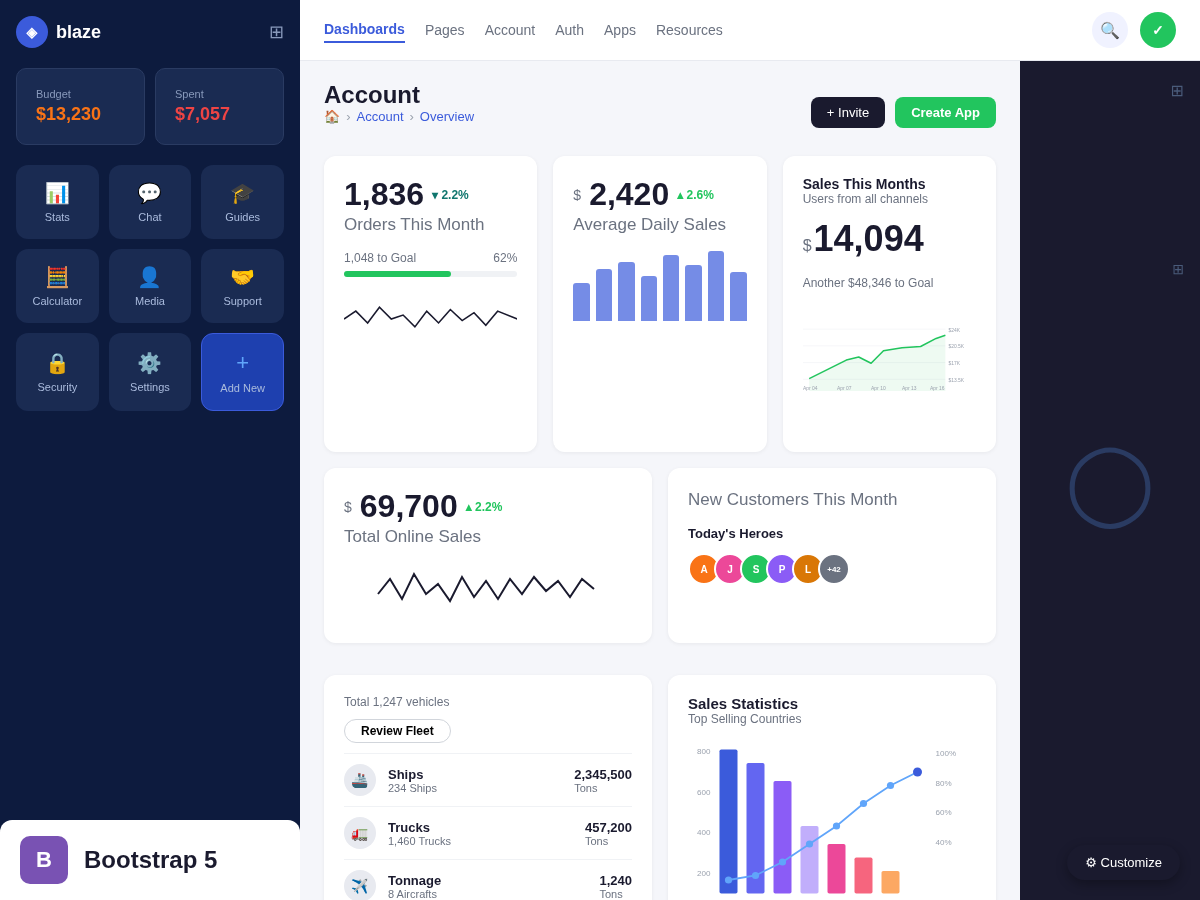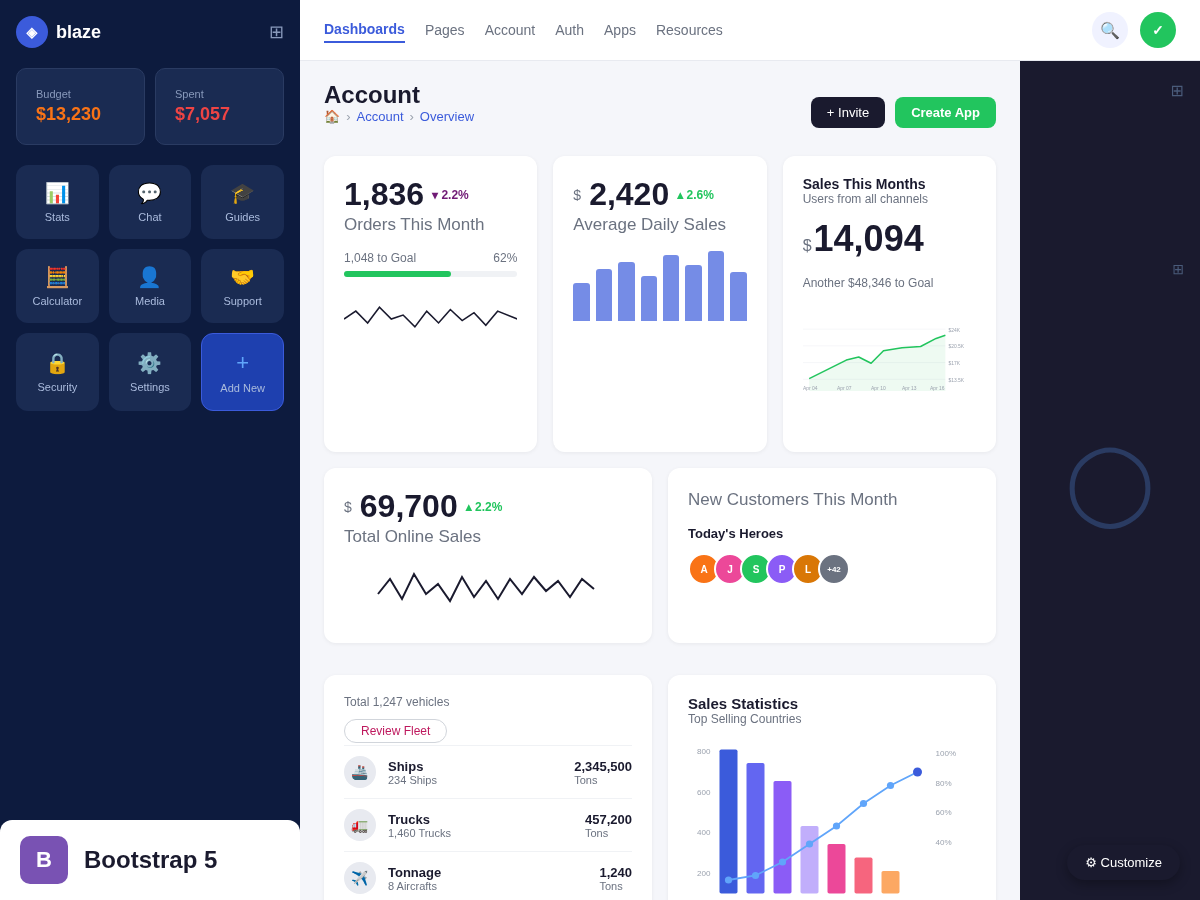--- a/index.html
+++ b/index.html
@@ -188,21 +188,21 @@
     
     .stat-card {
       background: white;
       border-radius: 12px;
       padding: 20px;
       box-shadow: 0 1px 4px rgba(0,0,0,0.06);
     }
 
     .stat-big { font-size: 32px; font-weight: 700; color: #1a1a2e; }
     .stat-label { font-size: 17px; color: #6b7280; margin-top: 2px; }
-    .stat-badge-red { color: #701a75; font-size: 12px; font-weight: 600; }
+    .stat-badge-red { color: #0f766e; font-size: 12px; font-weight: 600; }
     .stat-badge-green { color: #22c55e; font-size: 12px; font-weight: 600; }
 
     .progress-section { margin-top: 16px; }
     .progress-row { display: flex; justify-content: space-between; font-size: 12px; color: #6b7280; margin-bottom: 6px; }
     .progress-bar-bg { background: #f0f2f5; border-radius: 4px; height: 6px; }
     .progress-bar-fill { background: #22c55e; height: 6px; border-radius: 4px; }
 
     
     .bar-chart {
       display: flex;
@@ -252,24 +252,25 @@
       margin-top: 16px;
     }
     .fleet-title { font-size: 15px; font-weight: 700; color: #1a1a2e; }
     .fleet-sub { font-size: 12px; color: #6b7280; }
     .fleet-btn {
       border: 1px solid #d1d5db;
       background: white;
       border-radius: 20px;
       padding: 4px 16px;
       font-size: 12px;
-      color: #be185d;
+      color: #000000;
       cursor: pointer;
       margin-top: 10px;
-      margin-bottom: 2px;
+      margin-bottom: 10px;
+      font-weight: bold;
     }
     .fleet-row {
       display: flex;
       align-items: center;
       justify-content: space-between;
       padding: 10px 0;
       border-top: 1px solid #f0f2f5;
     }
     .fleet-icon { width: 32px; height: 32px; border-radius: 50%; background: #e8eaf0; display: flex; align-items: center; justify-content: center; font-size: 14px; }
     .fleet-name { font-size: 13px; font-weight: 600; color: #1a1a2e; }

